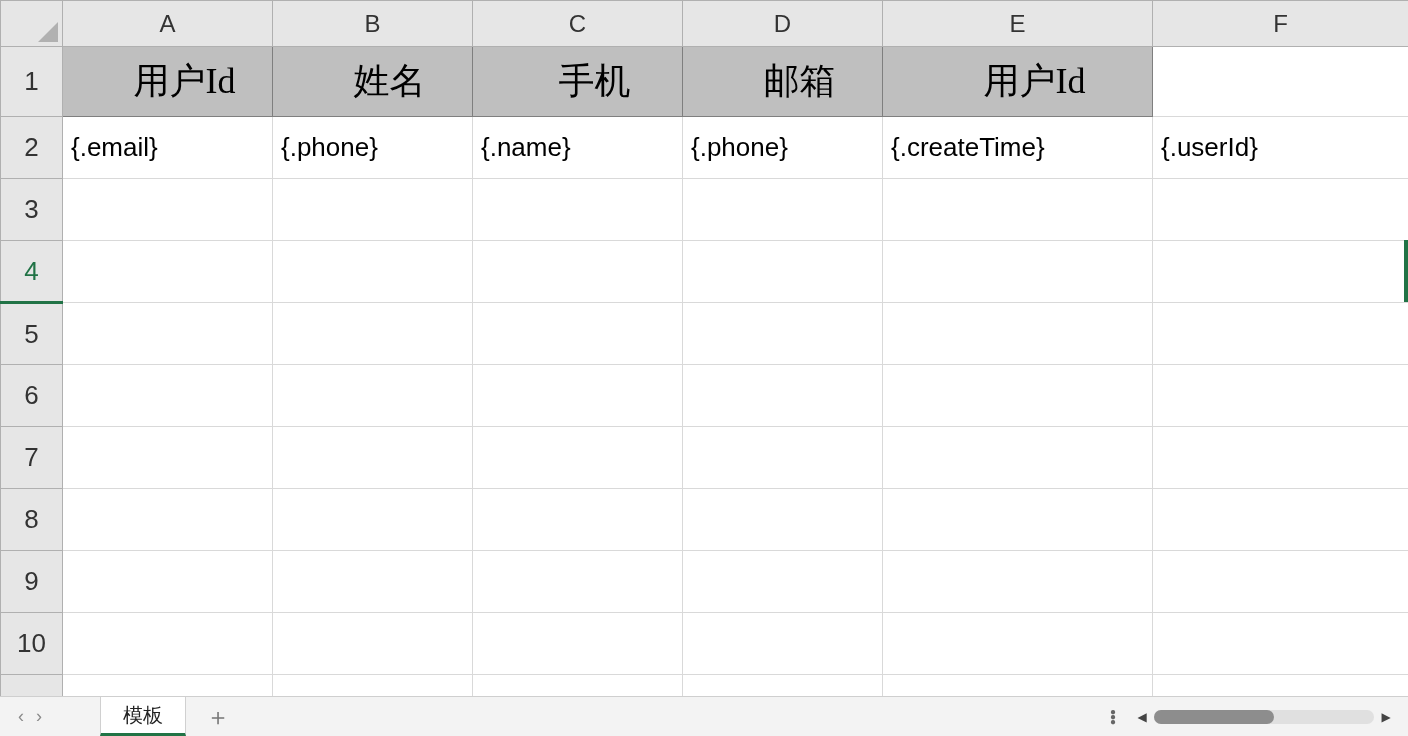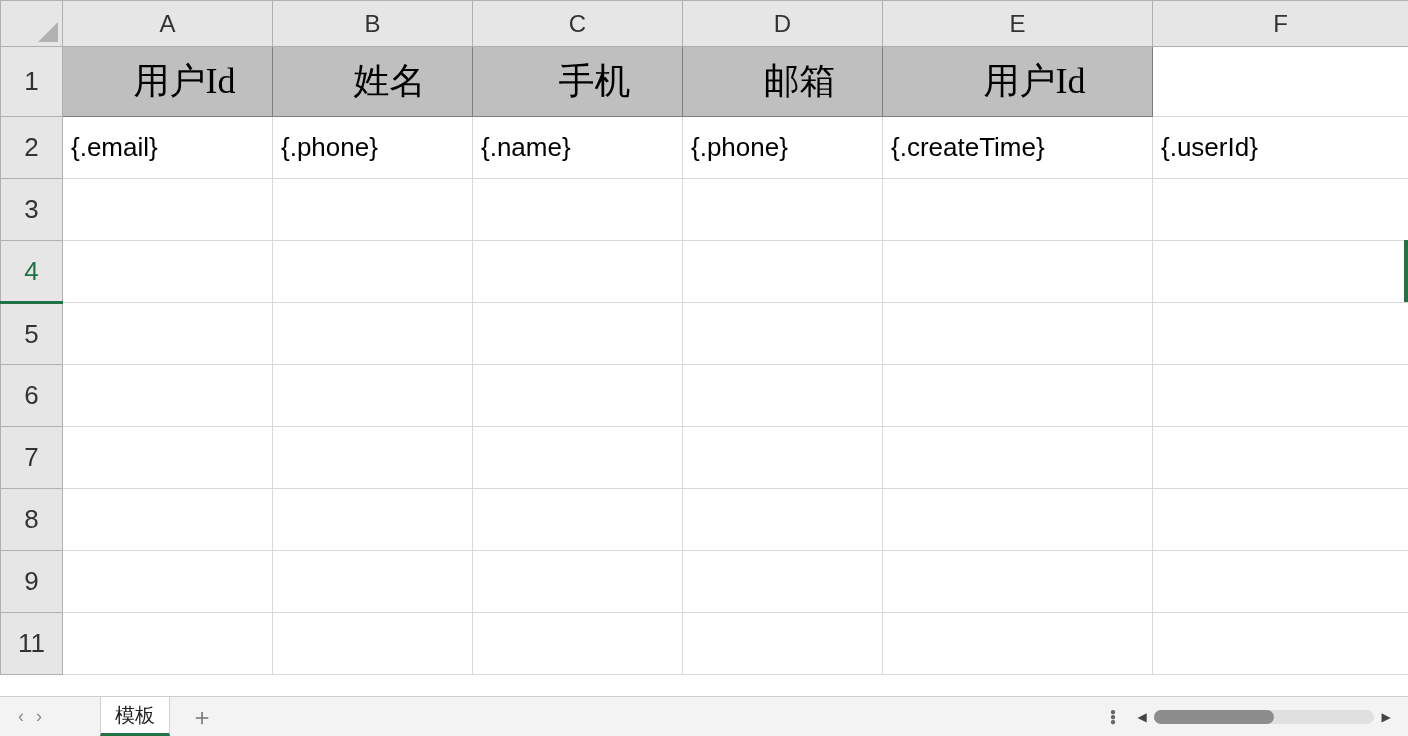--- a/index.html
+++ b/index.html
@@ -126,21 +126,21 @@
   }
   .tab-strip {
     display:flex;
     align-items:stretch;
     height: 100%;
     margin-left: 40px;
   }
   .sheet-tab {
     display:flex;
     align-items:center;
-    padding: 0 14px;
+    padding: 0 22px;
     font-size: 20px;
     color: #222;
     border-left:1px solid #d0d0d0;
     border-right:1px solid #d0d0d0;
     background:#ffffff;
     height:100%;
   }
   .sheet-tab.active {
     border-bottom: 3px solid #217346;
     background:#ffffff;
@@ -304,20 +304,29 @@
       <td class="row-hdr">8</td>
       <td class="cell"></td>
       <td class="cell"></td>
       <td class="cell"></td>
       <td class="cell"></td>
       <td class="cell"></td>
       <td class="cell"></td>
     </tr>
     <tr class="row-n data-row">
       <td class="row-hdr">9</td>
+      <td class="cell"></td>
+      <td class="cell"></td>
+      <td class="cell"></td>
+      <td class="cell"></td>
+      <td class="cell"></td>
+      <td class="cell"></td>
+    </tr>
+    <tr class="row-n data-row">
+      <td class="row-hdr">10</td>
       <td class="cell"></td>
       <td class="cell"></td>
       <td class="cell"></td>
       <td class="cell"></td>
       <td class="cell"></td>
       <td class="cell"></td>
     </tr>
     <tr class="row-n data-row">
       <td class="row-hdr">11</td>
       <td class="cell"></td>

